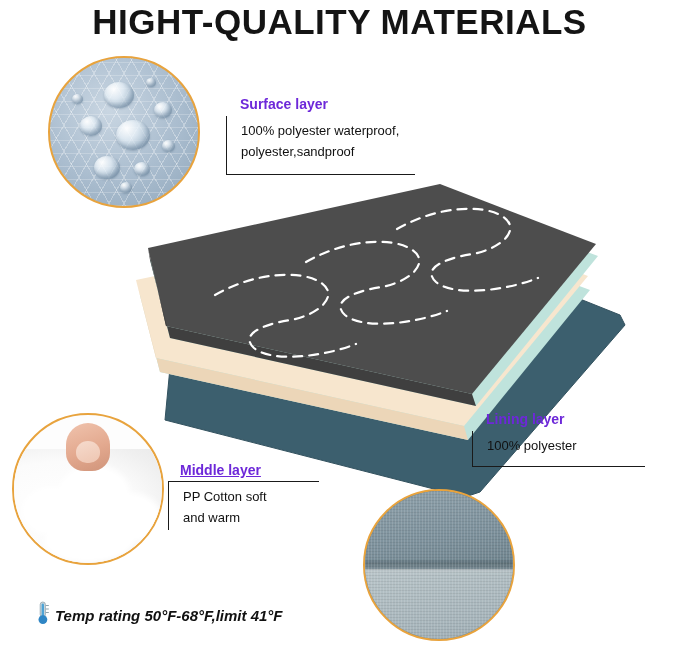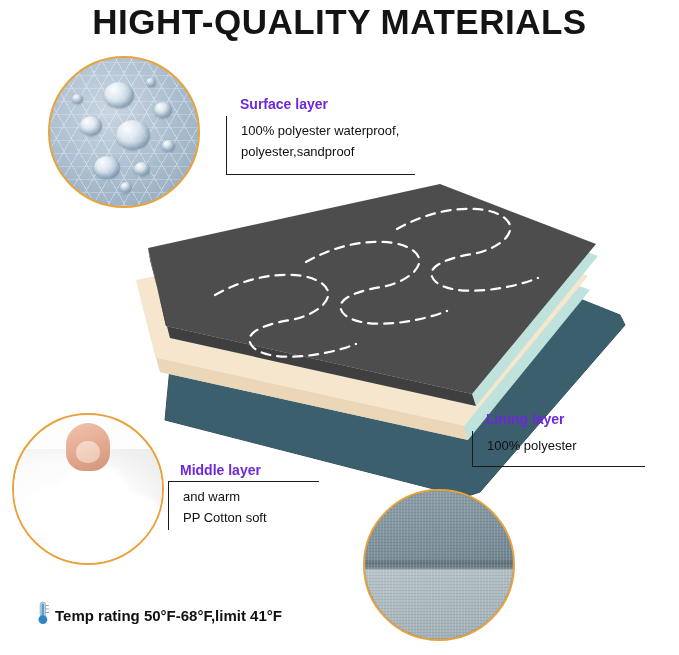--- a/index.html
+++ b/index.html
@@ -168,21 +168,21 @@
   #callout-surface .heading { padding-left: 14px; }
   #callout-surface .lines {
     margin-top: 4px;
     border-left: 1.5px solid #1a1a1a;
     border-bottom: 1.5px solid #1a1a1a;
     padding: 4px 6px 12px 14px;
     width: 168px;
   }
 
   #callout-middle { left: 168px; top: 462px; }
-  #callout-middle .heading { padding-left: 12px; }
+  #callout-middle .heading { padding-left: 12px; text-decoration: underline; }
   #callout-middle .lines {
     margin-top: 3px;
     border-left: 1.5px solid #1a1a1a;
     border-top: 1.5px solid #1a1a1a;
     padding: 4px 6px 2px 14px;
     width: 130px;
   }
 
   #callout-lining { left: 472px; top: 411px; }
   #callout-lining .heading { padding-left: 14px; }
@@ -204,20 +204,21 @@
   }
 
   
   #temp-row {
     position: absolute;
     left: 36px;
     top: 601px;
     display: flex;
     align-items: center;
     gap: 5px;
+    font-style: italic;
   }
   #temp-row .temp-text {
     font-size: 15px;
     font-weight: bold;
     color: #111111;
     white-space: nowrap;
   }
 </style>
 </head>
 <body>
@@ -296,22 +297,22 @@
   <div class="heading">Surface layer</div>
   <div class="lines">
     <div class="body">100% polyester waterproof,</div>
     <div class="body">polyester,sandproof</div>
   </div>
 </div>
 
 <div class="callout" id="callout-middle">
   <div class="heading">Middle layer</div>
   <div class="lines">
+    <div class="body">PP Cotton soft</div>
     <div class="body">and warm</div>
-    <div class="body">PP Cotton soft</div>
   </div>
 </div>
 
 <div class="callout" id="callout-lining">
   <div class="heading">Lining layer</div>
   <div class="lines">
     <div class="body">100% polyester</div>
   </div>
 </div>
 

